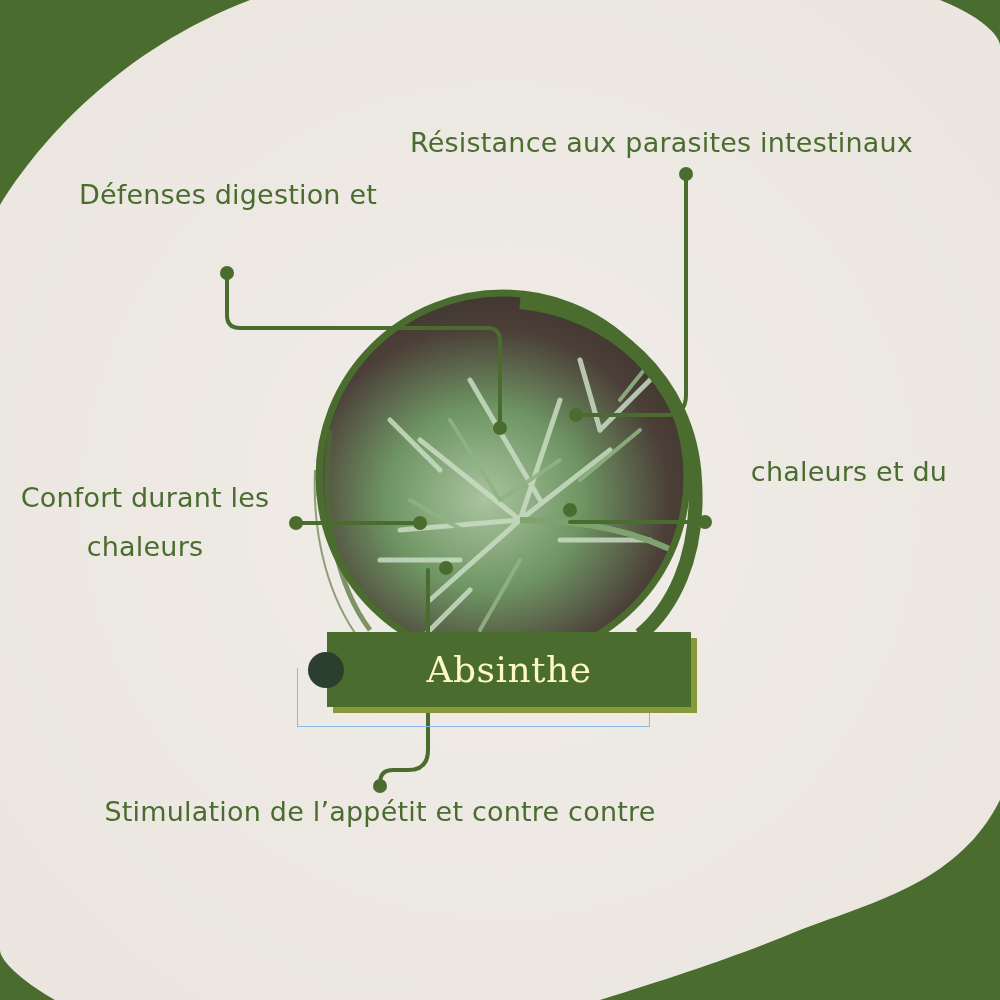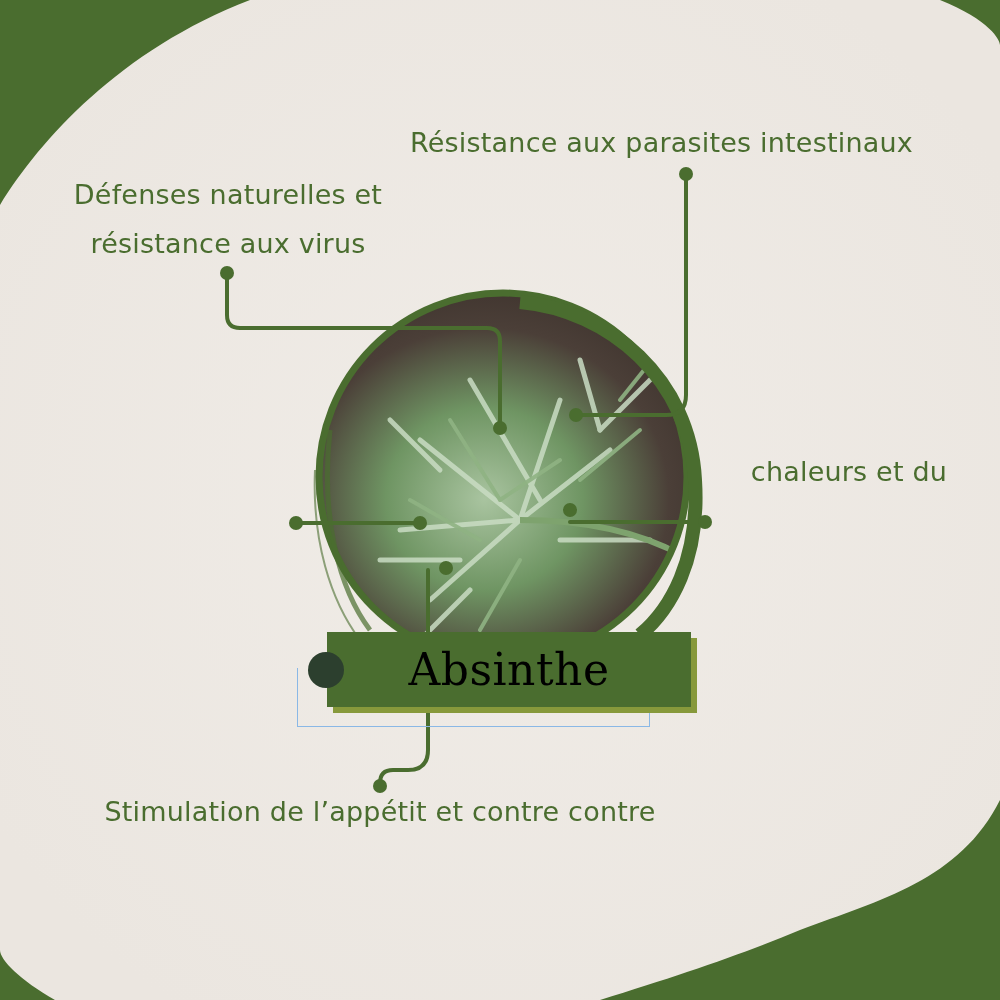--- a/index.html
+++ b/index.html
@@ -1,21 +1,21 @@
 <!DOCTYPE html>
 <html><head>
 <meta charset="utf-8">
 <style>
   html,body{margin:0;padding:0;}
   body{width:1000px;height:1000px;overflow:hidden;position:relative;background:#4a6d2f;font-family:"DejaVu Sans","Liberation Sans",sans-serif;}
   #stage{position:absolute;left:0;top:0;width:1000px;height:756px;}
   .bg{position:absolute;left:0;top:0;}
   .label{position:absolute;color:#4a6d2f;font-size:27px;line-height:49px;text-align:center;white-space:nowrap;letter-spacing:0.2px;}
   .title-box{position:absolute;left:327px;top:632px;width:364px;height:75px;background:#4a6d2f;box-shadow:6px 6px 0 #87993b;display:flex;align-items:center;justify-content:center;}
-  .title-text{color:#000000;font-family:"DejaVu Serif","Liberation Serif",serif;font-size:44px;letter-spacing:0.5px;}
+  .title-text{color:#fef9c3;font-family:"DejaVu Serif","Liberation Serif",serif;font-size:36px;letter-spacing:0.5px;}
   .title-dot{position:absolute;left:308px;top:652px;width:36px;height:36px;border-radius:50%;background:#2c3f2e;}
   .sel-frame{position:absolute;left:297px;top:668px;width:351px;height:58px;border:1px solid #8ab8e6;border-top:none;}
 </style>
 </head>
 <body>
 
 <div id="stage">
 
   <svg class="bg" width="1000" height="1000" viewBox="0 0 1000 1000">
     <defs>
@@ -91,24 +91,27 @@
       <circle cx="446" cy="568" r="7"></circle>
       <circle cx="380" cy="786" r="7"></circle>
     </g>
   </svg>
 
   <div class="label" style="left:410px;top:118px;">
     <span>Résistance aux parasites intestinaux</span>
   </div>
 
   <div class="label" style="left:58px;top:170px;width:340px;">
-    <div>Défenses naturelles et</div>
-    <div>résistance aux virus</div>
+    <div>Défenses digestion et</div>
   </div>
 
+  <div class="label" style="left:4px;top:473px;width:282px;">
+    <div>Confort durant les</div>
+    <div>chaleurs</div>
+  </div>
 
   <div class="label" style="left:718px;top:447px;width:262px;">
     <div>chaleurs et du</div>
   </div>
 
   <div class="label" style="left:90px;top:787px;width:580px;">
     <div>Stimulation de l’appétit et contre contre</div>
   </div>
 
   <div class="sel-frame"></div>

